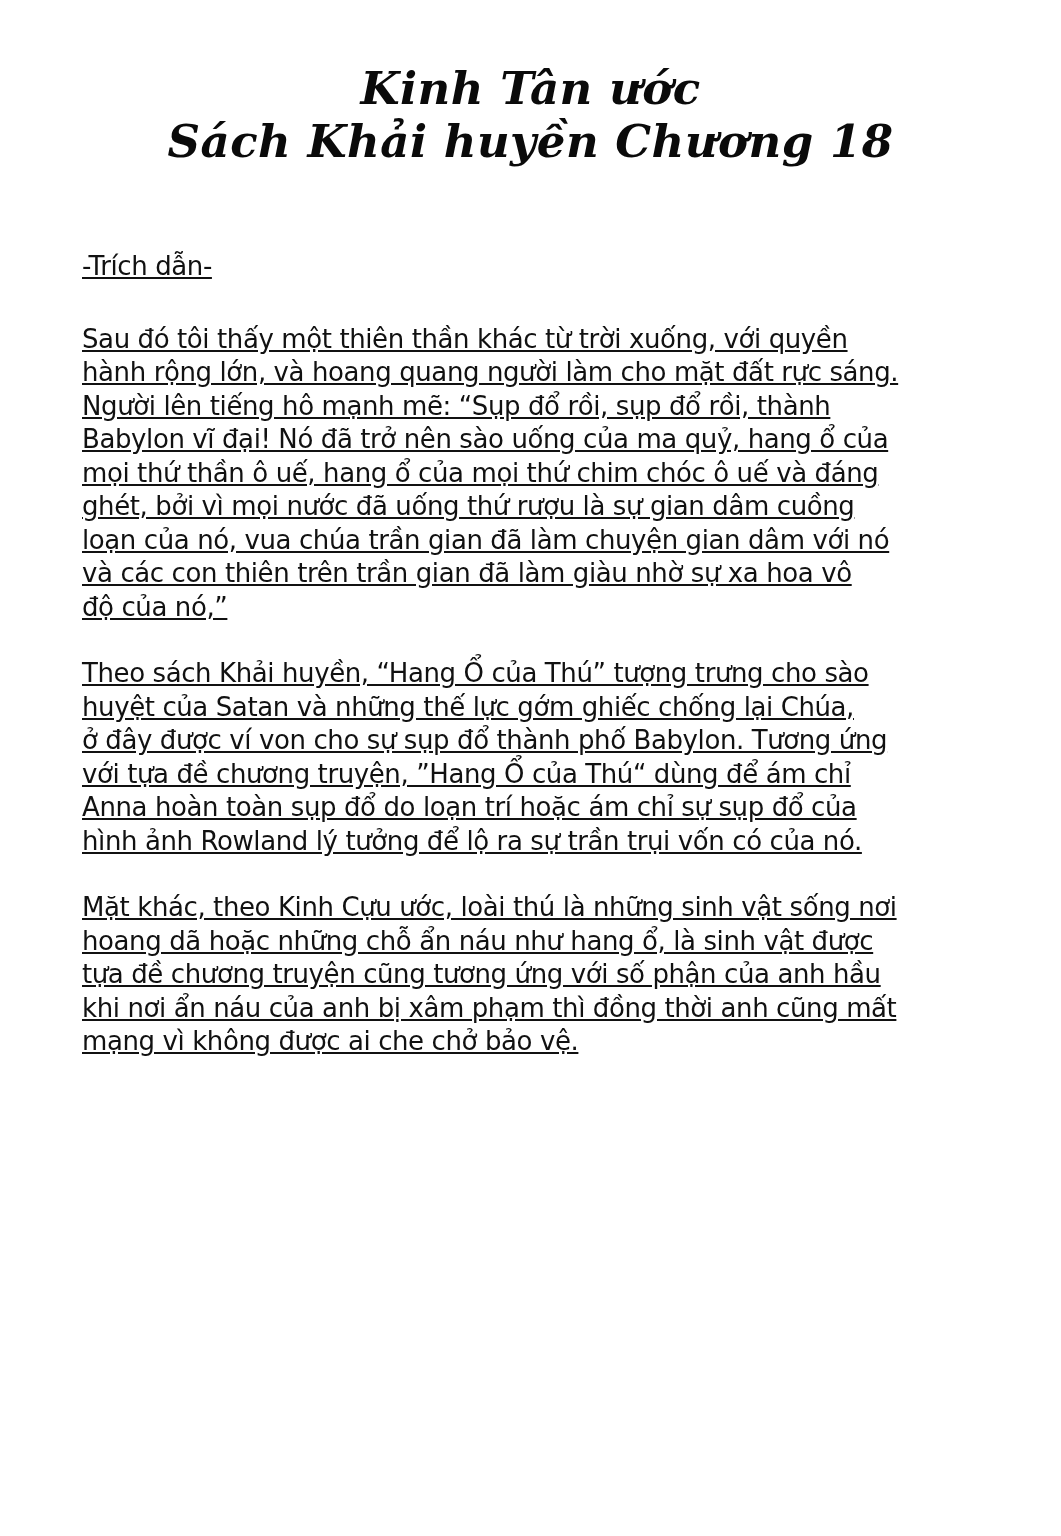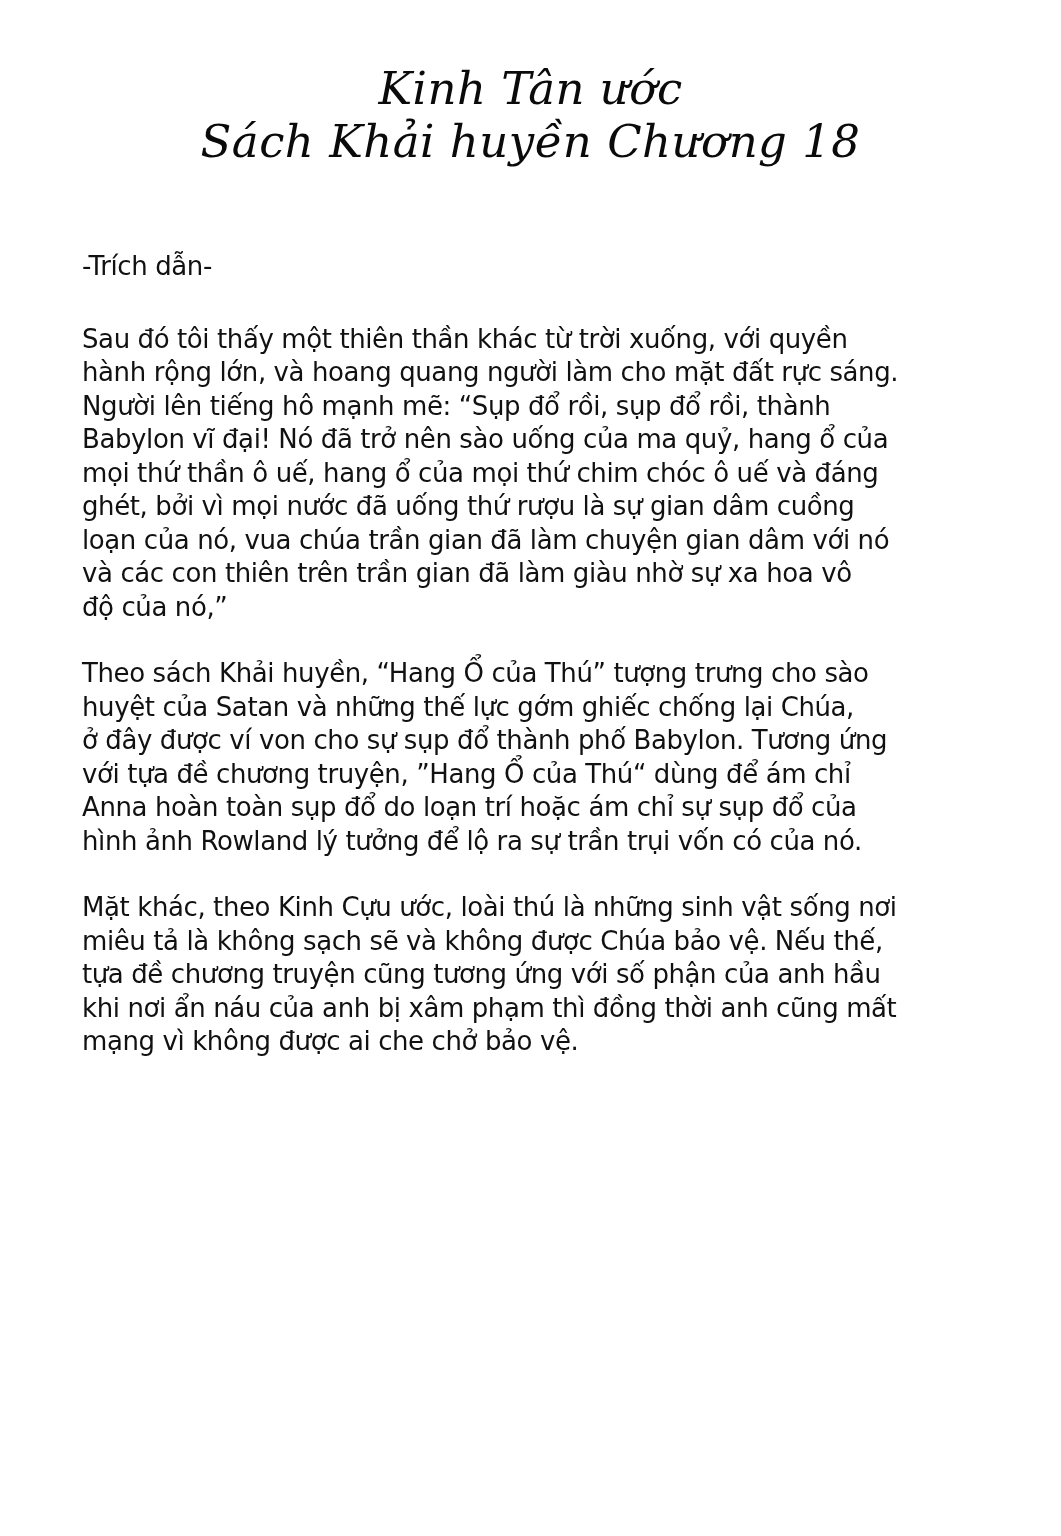--- a/index.html
+++ b/index.html
@@ -15,36 +15,37 @@
     overflow: hidden;
   }
   .title-block {
     position: absolute;
     top: 62px;
     left: 0;
     right: 0;
     text-align: center;
     font-family: "DejaVu Serif", serif;
     font-style: italic;
-    font-weight: normal;
+    font-weight: bold;
     font-size: 45px;
     line-height: 53px;
     letter-spacing: 0.5px;
     color: #0a0a0a;
   }
   .content {
     position: absolute;
     left: 82px;
     top: 250px;
     width: 910px;
     font-family: "DejaVu Sans", sans-serif;
     font-size: 26px;
     line-height: 33.5px;
     letter-spacing: -0.4px;
     color: #111111;
+    text-decoration: underline;
   }
   .quote-label {
     margin-bottom: 39px;
   }
   .paragraph {
     margin-bottom: 33px;
   }
   .line {
     white-space: pre;
   }
@@ -79,21 +80,21 @@
       <div class="line">Theo sách Khải huyền, “Hang Ổ của Thú” tượng trưng cho sào</div>
       <div class="line">huyệt của Satan và những thế lực gớm ghiếc chống lại Chúa,</div>
       <div class="line">ở đây được ví von cho sự sụp đổ thành phố Babylon. Tương ứng</div>
       <div class="line">với tựa đề chương truyện, ”Hang Ổ của Thú“ dùng để ám chỉ</div>
       <div class="line">Anna hoàn toàn sụp đổ do loạn trí hoặc ám chỉ sự sụp đổ của</div>
       <div class="line">hình ảnh Rowland lý tưởng để lộ ra sự trần trụi vốn có của nó.</div>
     </section>
 
     <section class="paragraph">
       <div class="line">Mặt khác, theo Kinh Cựu ước, loài thú là những sinh vật sống nơi</div>
-      <div class="line">miêu tả là không sạch sẽ và không được Chúa bảo vệ. Nếu thế,</div>
+      <div class="line">hoang dã hoặc những chỗ ẩn náu như hang ổ, là sinh vật được</div>
       <div class="line">tựa đề chương truyện cũng tương ứng với số phận của anh hầu</div>
       <div class="line">khi nơi ẩn náu của anh bị xâm phạm thì đồng thời anh cũng mất</div>
       <div class="line">mạng vì không được ai che chở bảo vệ.</div>
     </section>
 
   </main>
 
 </div>
 
 </body></html>

